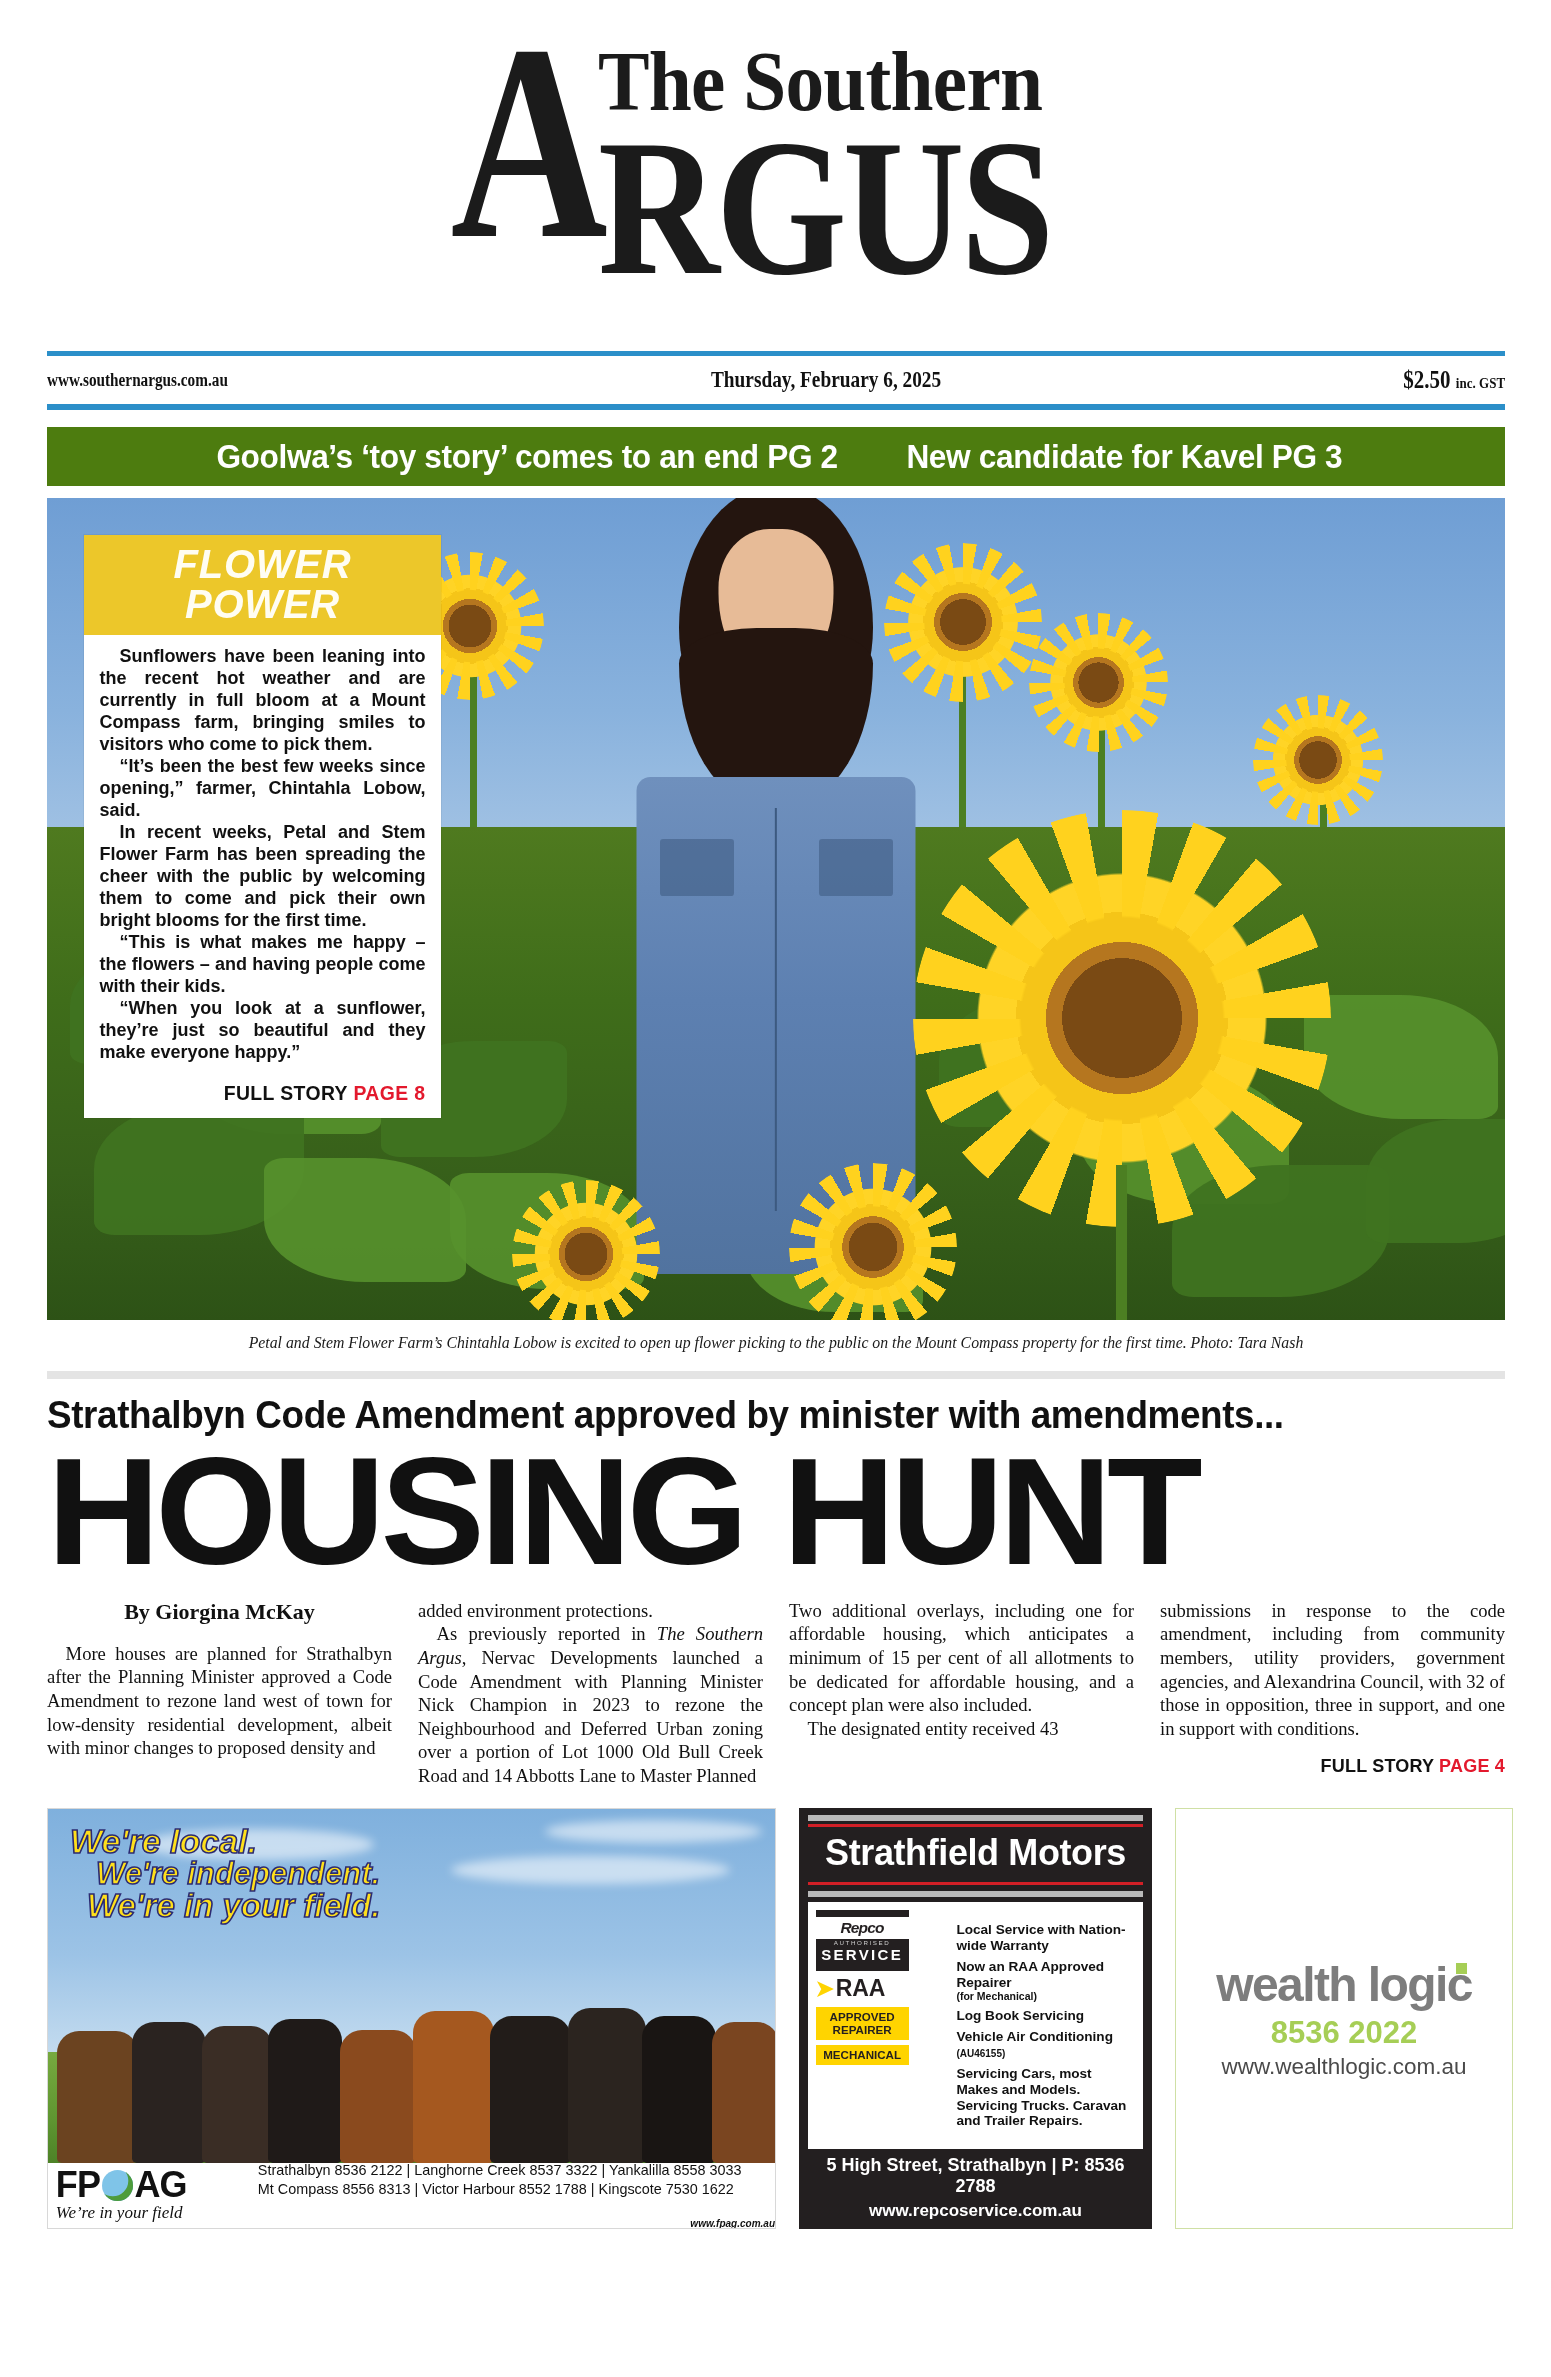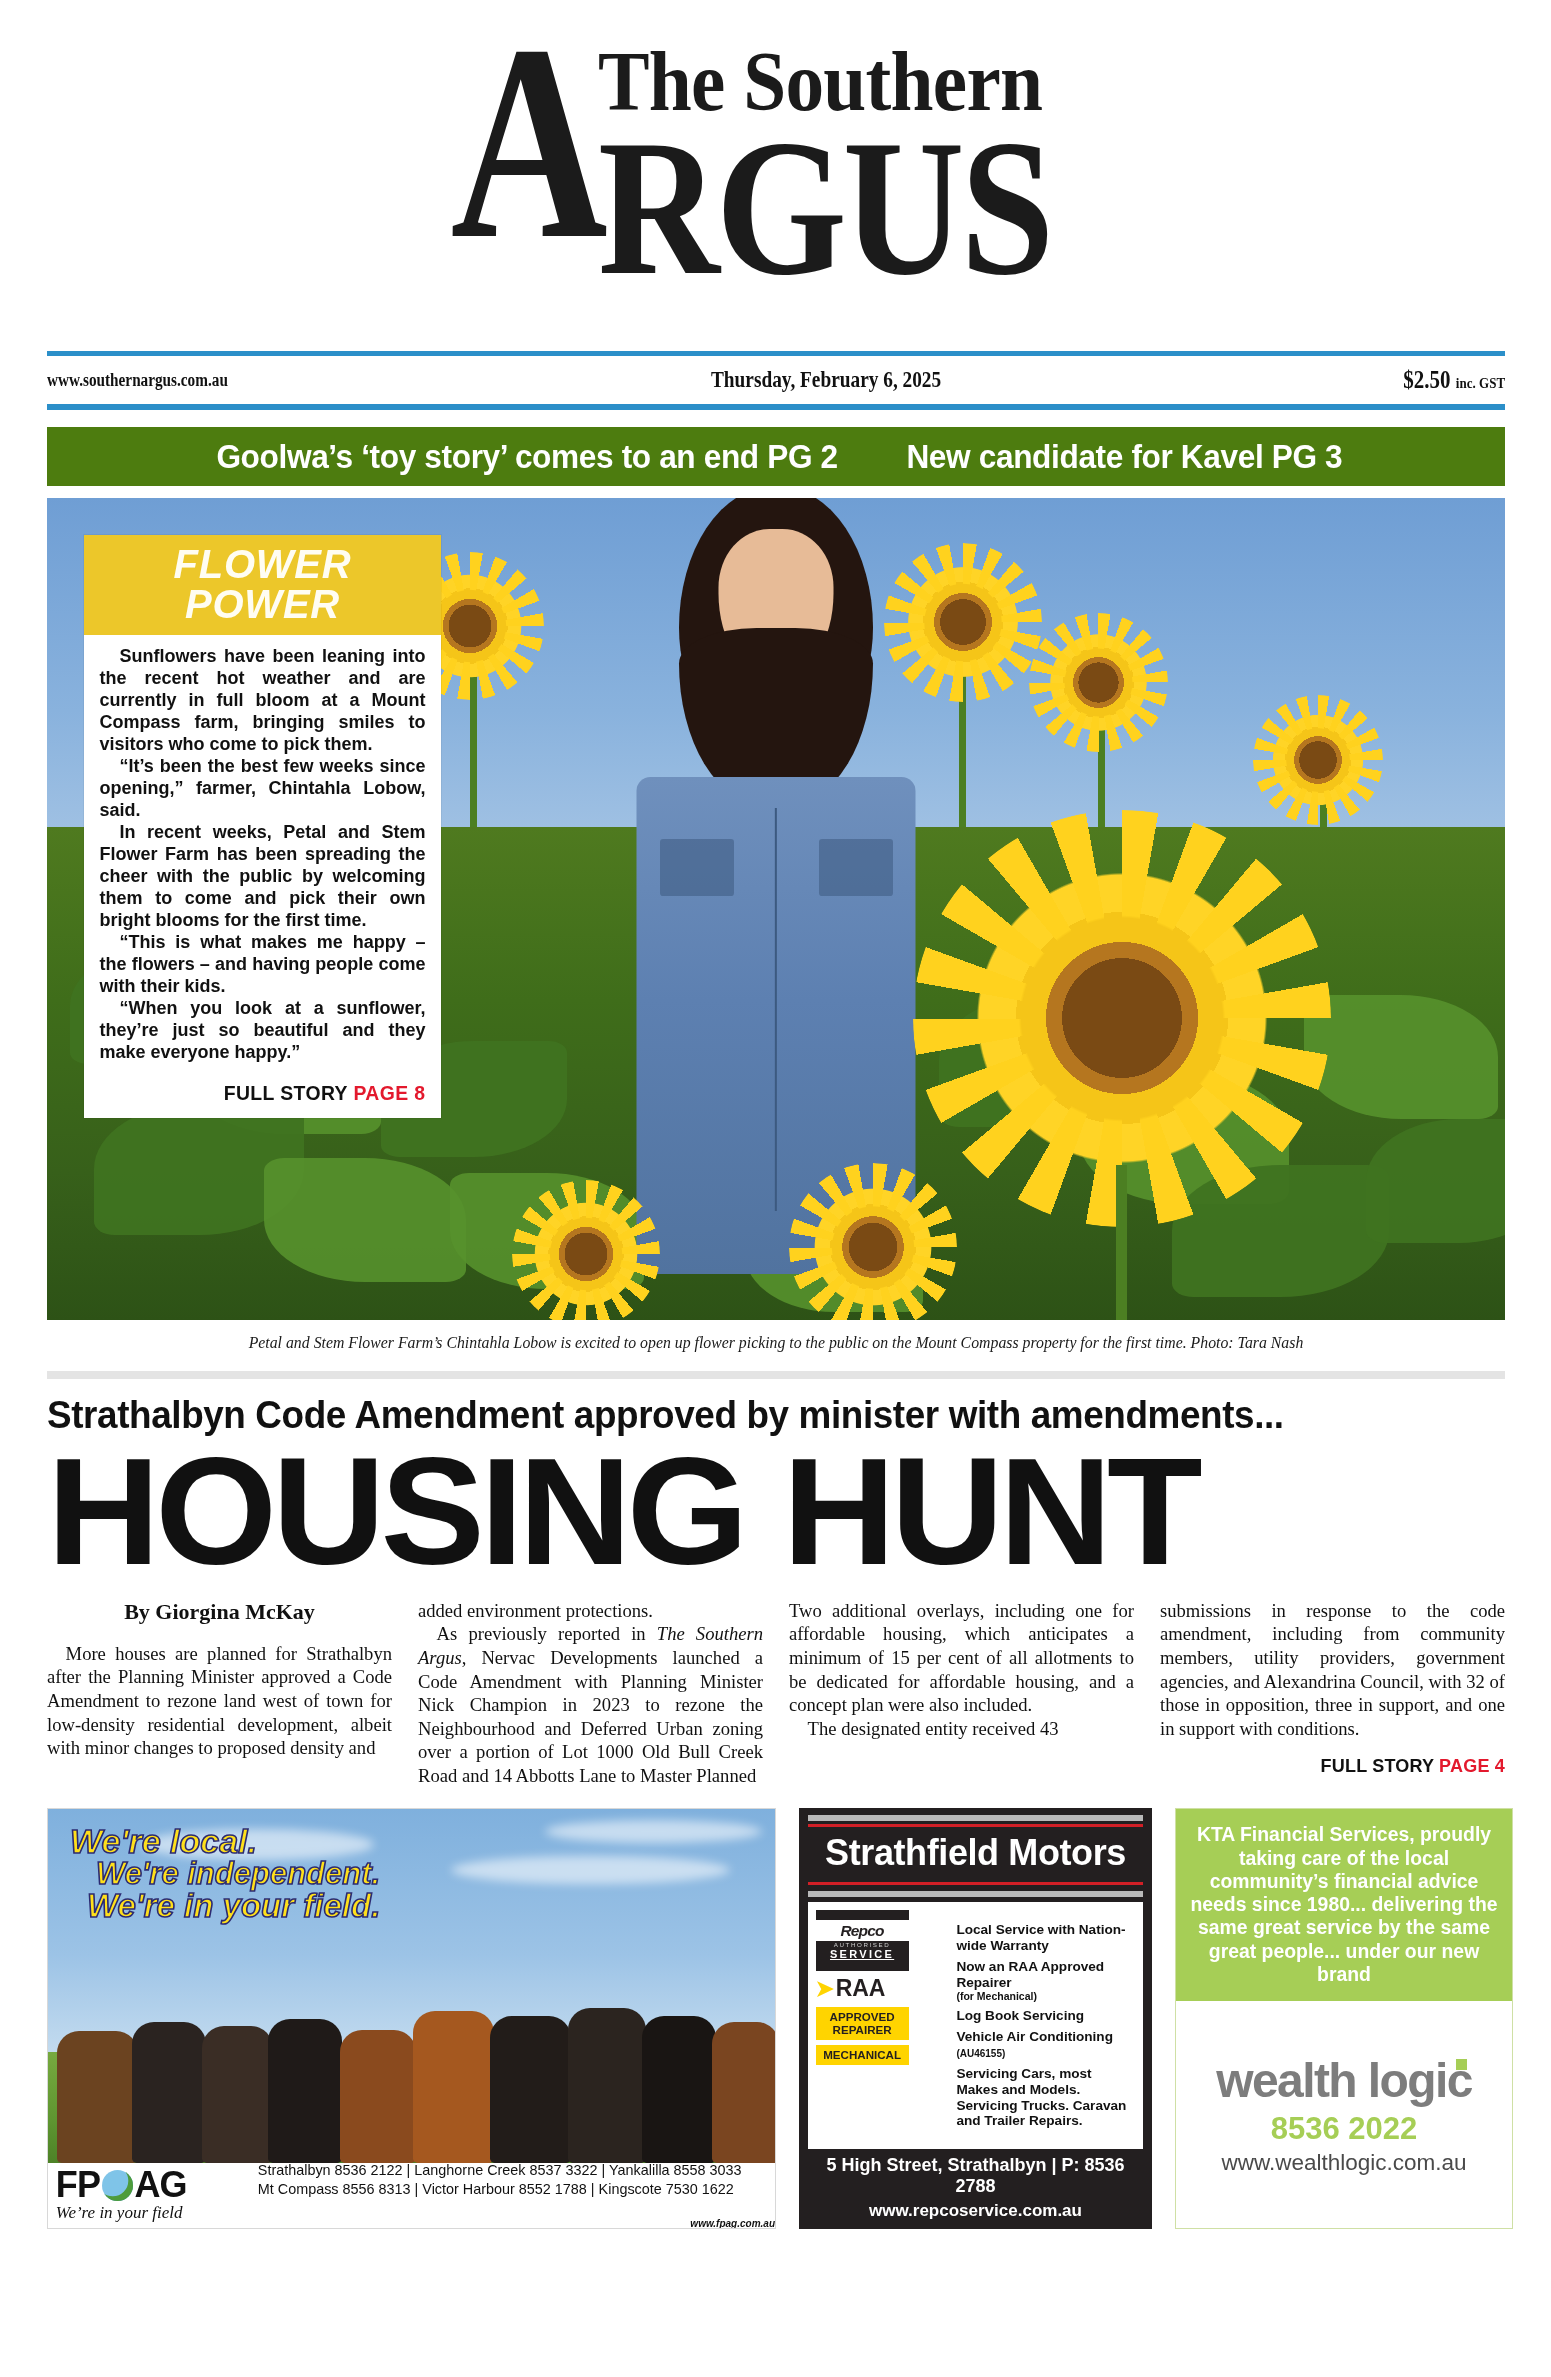--- a/index.html
+++ b/index.html
@@ -116,21 +116,21 @@
   .ad-smot{background:#231f20;border:0.8px solid #231f20;padding:0;display:flex;flex-direction:column;}
   .sm-strip{height:6.2px;background:#b9b9b9;margin:6.2px 7.8px 0 7.8px;}
   .sm-strip2{height:3.1px;background:#d21f26;margin:3.1px 7.8px 0 7.8px;}
   .sm-title{color:#fff;font-family:"Liberation Sans",sans-serif;font-weight:700;font-size:36px;
             text-align:center;padding:4.7px 0 4.7px 0;letter-spacing:-0.4px;}
   .sm-white{background:#fff;margin:4.7px 7.8px 0 7.8px;padding:7.8px;display:flex;gap:7.8px;flex:1;}
   .sm-badges{width:93px;display:flex;flex-direction:column;gap:4.7px;}
   .bg-repco{background:#231f20;color:#fff;height:61px;position:relative;display:flex;flex-direction:column;justify-content:center;align-items:center;}
   .bg-repco .rp{background:#fff;color:#231f20;width:100%;text-align:center;font-weight:700;font-size:15.5px;font-style:italic;letter-spacing:-0.8px;padding:1.6px 0;}
   .bg-repco .au{font-size:6.2px;letter-spacing:1.6px;color:#cfcfcf;}
-  .bg-repco .sv{font-size:11px;letter-spacing:2.3px;font-weight:700;text-decoration:underline;}
+  .bg-repco .sv{font-size:15px;letter-spacing:2.3px;font-weight:700;}
   .bg-raa{font-family:"Liberation Sans",sans-serif;font-weight:700;font-size:23px;color:#231f20;display:flex;align-items:center;gap:1.6px;}
   .bg-raa .chev{color:#ffd400;font-size:22px;}
   .bg-yellow{background:#ffd400;color:#231f20;font-family:"Liberation Sans",sans-serif;font-weight:700;
              font-size:11.6px;text-align:center;line-height:1.1;padding:3.9px 1.6px;}
   .sm-list{flex:1;display:flex;flex-direction:column;gap:5.4px;}
   .sm-list li{list-style:none;font-family:"Liberation Sans",sans-serif;font-weight:700;font-size:13.6px;line-height:1.16;color:#111;}
   .sm-list li .sm-sub{font-size:10.5px;display:block;}
   .sm-list li .sm-code{font-size:10px;}
   .sm-foot{color:#fff;text-align:center;padding:6.2px 4.7px 7.8px 4.7px;}
   .sm-foot .a{font-family:"Liberation Sans",sans-serif;font-weight:700;font-size:18px;}
@@ -342,23 +342,20 @@
           <li>Servicing Cars, most Makes and Models. Servicing Trucks. Caravan and Trailer Repairs.</li>
         </ul>
       </div>
       <div class="sm-foot">
         <div class="a">5 High Street, Strathalbyn | P: 8536 2788</div>
         <div class="u">www.repcoservice.com.au</div>
       </div>
     </div>
 
     <div class="ad-wl">
-      <div class="wl-top">
-        <p>KTA Financial Services, proudly taking care of the local community’s financial advice needs since 1980... delivering the same great service by the same great people... under our new brand</p>
-      </div>
       <div class="wl-bot">
         <div class="wl-logo">
           <span>wealth logic</span>
           <span class="dot"></span>
         </div>
         <div class="wl-phone">8536 2022</div>
         <div class="wl-url">www.wealthlogic.com.au</div>
       </div>
     </div>
 

